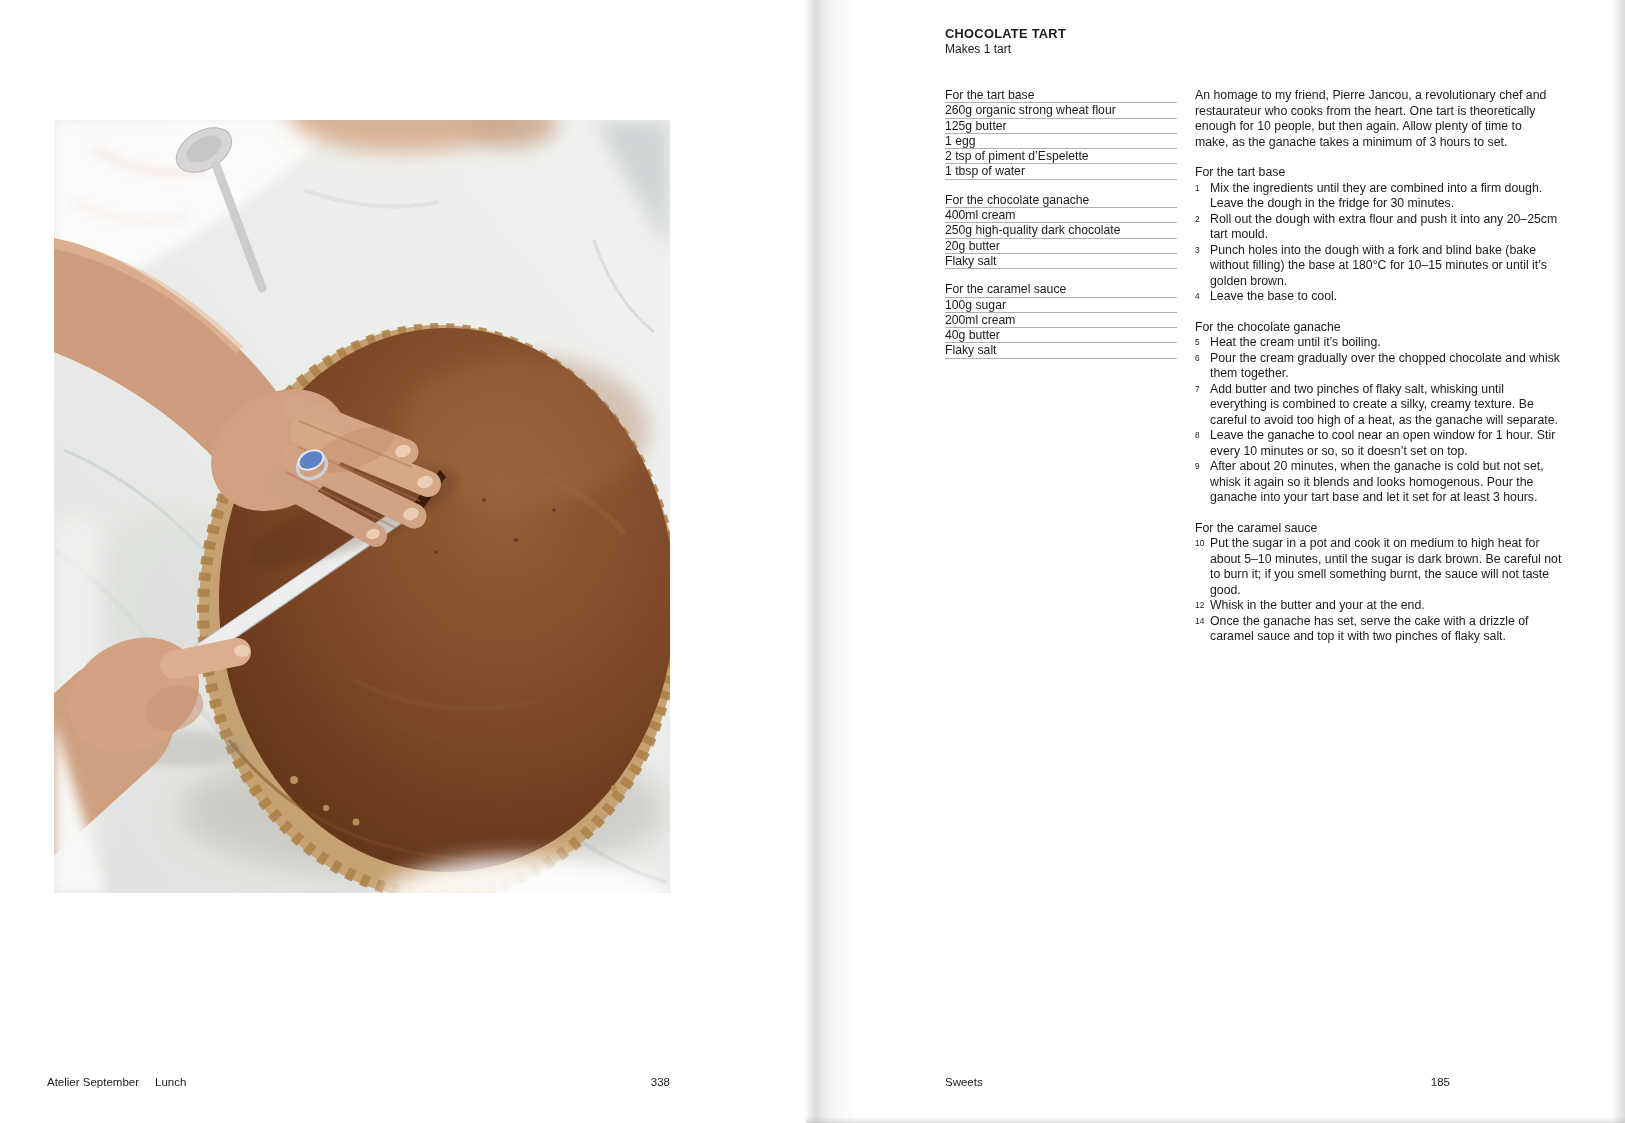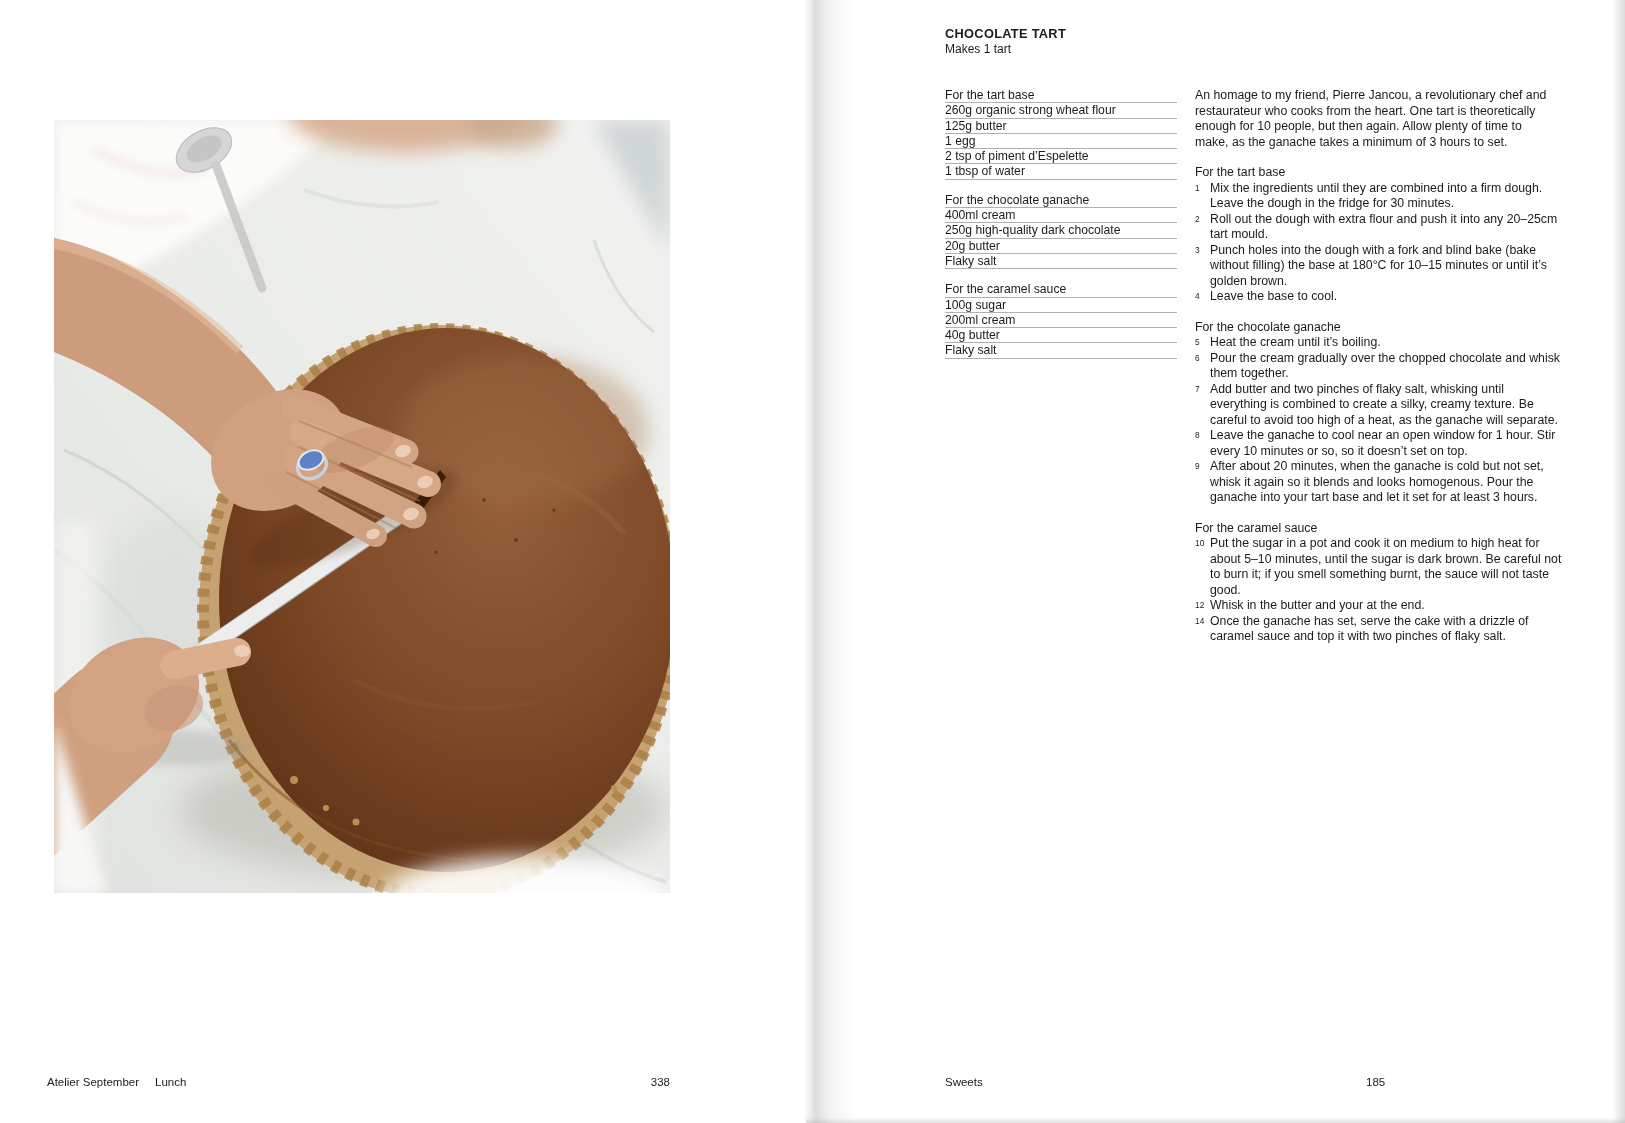--- a/index.html
+++ b/index.html
@@ -46,21 +46,21 @@
   .m-heading{margin:0;}
   .step{display:flex;align-items:flex-start;}
   .step-num{flex:0 0 15px;font-size:8.3px;line-height:15.5px;letter-spacing:.2px;}
   .step-text{flex:1;}
 
   .footer{position:absolute;font-size:11.5px;line-height:13px;top:1076px;}
   .fl-book{left:40px;}
   .fl-section{left:148px;}
   .fl-page{left:593px;width:70px;text-align:right;}
   .fr-section{left:139px;}
-  .fr-page{left:560px;width:66px;}
+  .fr-page{left:578px;width:66px;text-align:right;}
 </style>
 </head>
 <body>
 
 <div class="spread">
 
   <section class="page page-left">
 
     <figure class="photo-large">
       <svg viewBox="0 0 616 773" role="img" aria-label="Hands slicing a glossy chocolate tart with a knife on a marble table">

